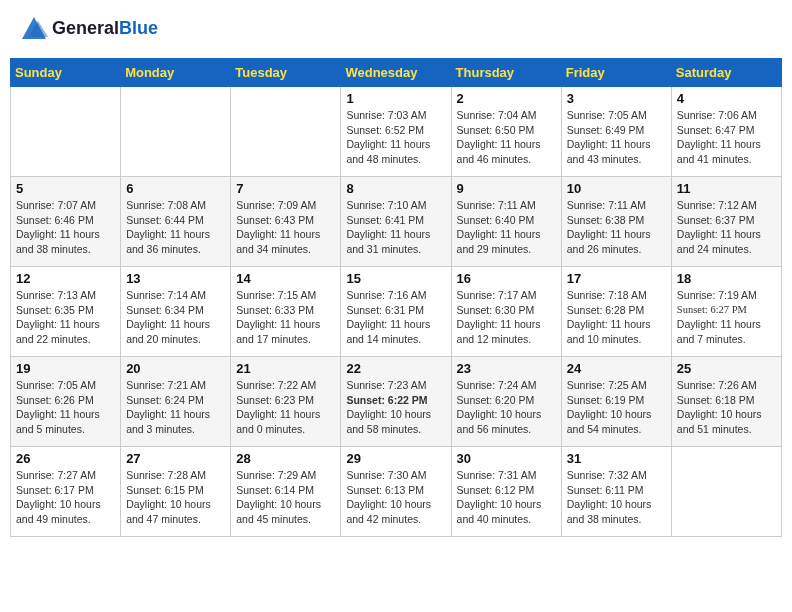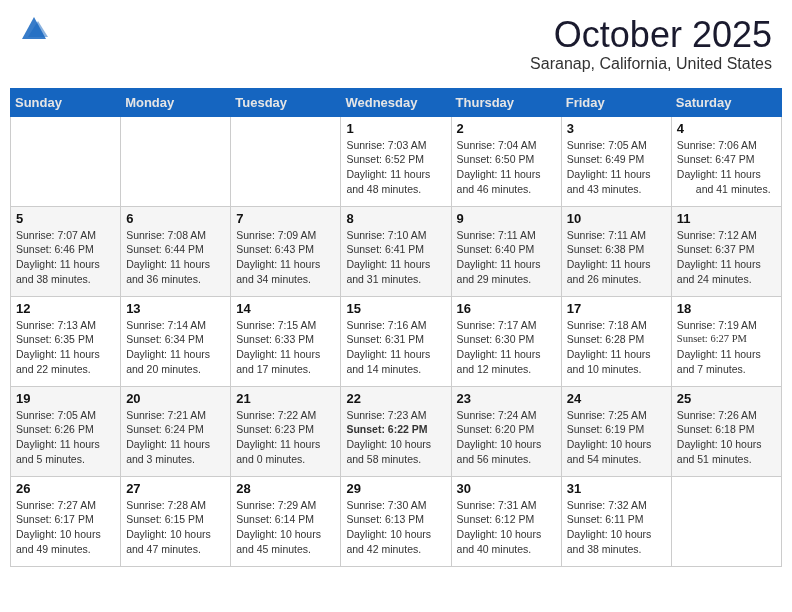--- a/index.html
+++ b/index.html
@@ -51,21 +51,21 @@
       font-size: 16px;
       color: #333;
     }
     .calendar {
       width: 100%;
       border-collapse: collapse;
       border: 1px solid #ccc;
     }
     .calendar th {
       background-color: #1565c0;
-      color: #e5e5e5;
+      color: #fde047;
       font-size: 13px;
       font-weight: bold;
       padding: 6px 4px;
       text-align: left;
       border: 1px solid #1565c0;
     }
     .calendar td {
       width: 110px;
       vertical-align: top;
       padding: 4px 5px;
@@ -96,24 +96,25 @@
   </style>
 </head>
 <body>
 
 <div class="header">
   <div class="logo">
     <svg class="logo-icon" viewBox="0 0 28 28" xmlns="http://www.w3.org/2000/svg">
       <polygon points="14,2 26,24 2,24" fill="#1565c0" opacity="0.85"></polygon>
       <polygon points="18,6 28,22 8,22" fill="#1565c0" opacity="0.5"></polygon>
     </svg>
-  </div>
-  <div class="title-area">
-    <div class="month-title">October 2025</div>
-    <div class="location-title">Saranap, California, United States</div>
+    <div>
+      <div>
+        <span class="logo-text-general">General</span><span class="logo-text-blue">Blue</span>
+      </div>
+    </div>
   </div>
 </div>
 
 <table class="calendar">
   <thead>
     <tr id="weekday-header">
     <th>Sunday</th>
         <th>Monday</th>
         <th>Tuesday</th>
         <th>Wednesday</th>
@@ -153,21 +154,21 @@
             <span style="display: block;">Daylight: 11 hours</span>
             <span style="display: block;">and 43 minutes.</span>
           </div>
         </td>
         <td>
           <span class="day-num">4</span>
           <div class="day-info">
             <span style="display: block;">Sunrise: 7:06 AM</span>
             <span style="display: block;">Sunset: 6:47 PM</span>
             <span style="display: block;">Daylight: 11 hours</span>
-            <span style="display: block; margin-left: 19px;">and 41 minutes.</span>
+            <span style="display: block;">and 41 minutes.</span>
           </div>
         </td>
       </tr>
       <tr>
         <td>
           <span class="day-num">5</span>
           <div class="day-info">
             <span style="display: block;">Sunrise: 7:07 AM</span>
             <span style="display: block;">Sunset: 6:46 PM</span>
             <span style="display: block;">Daylight: 11 hours</span>

